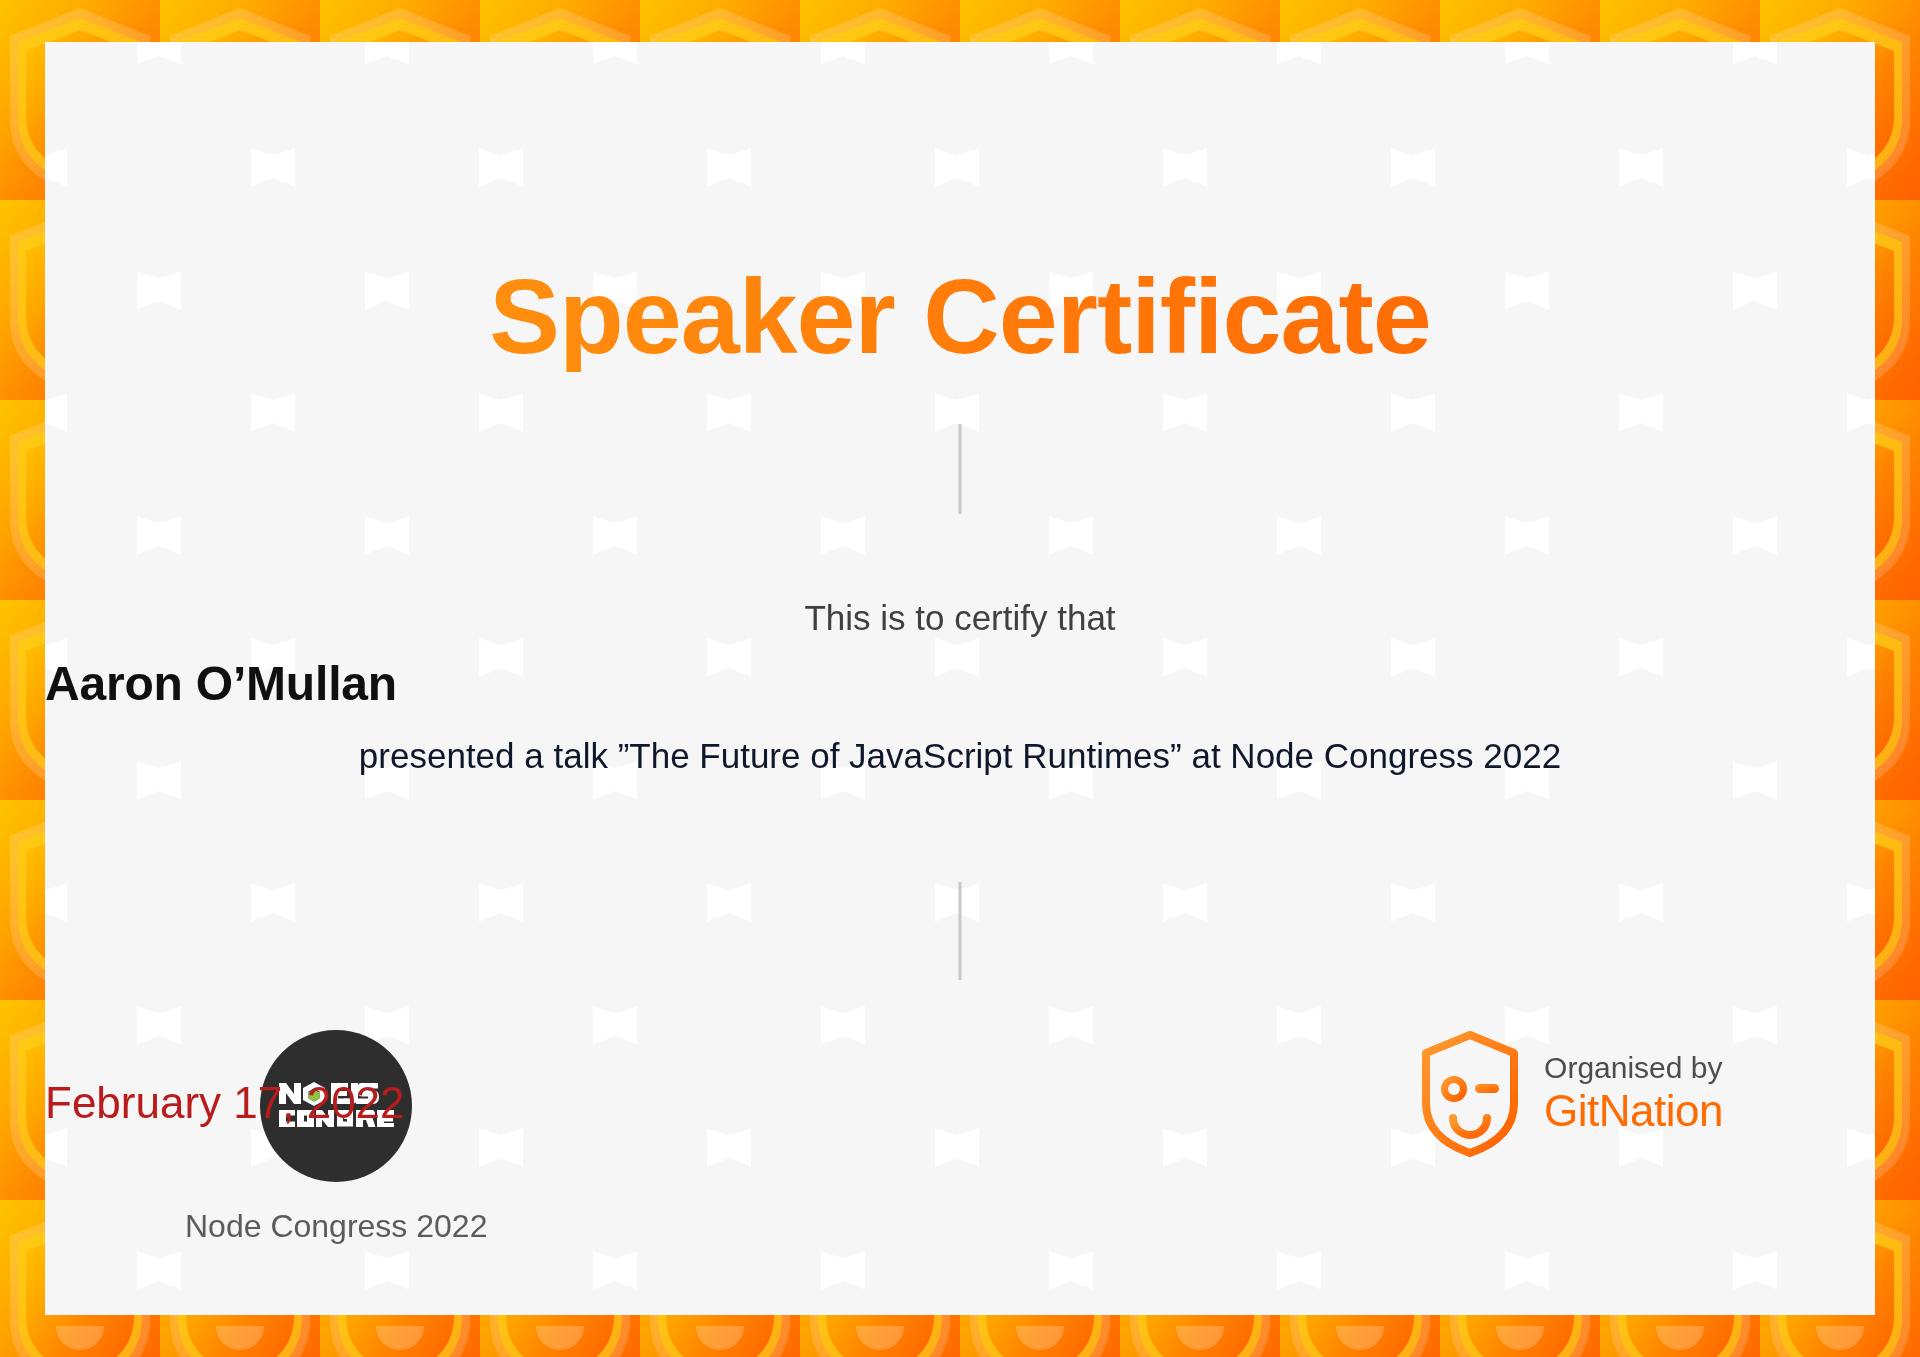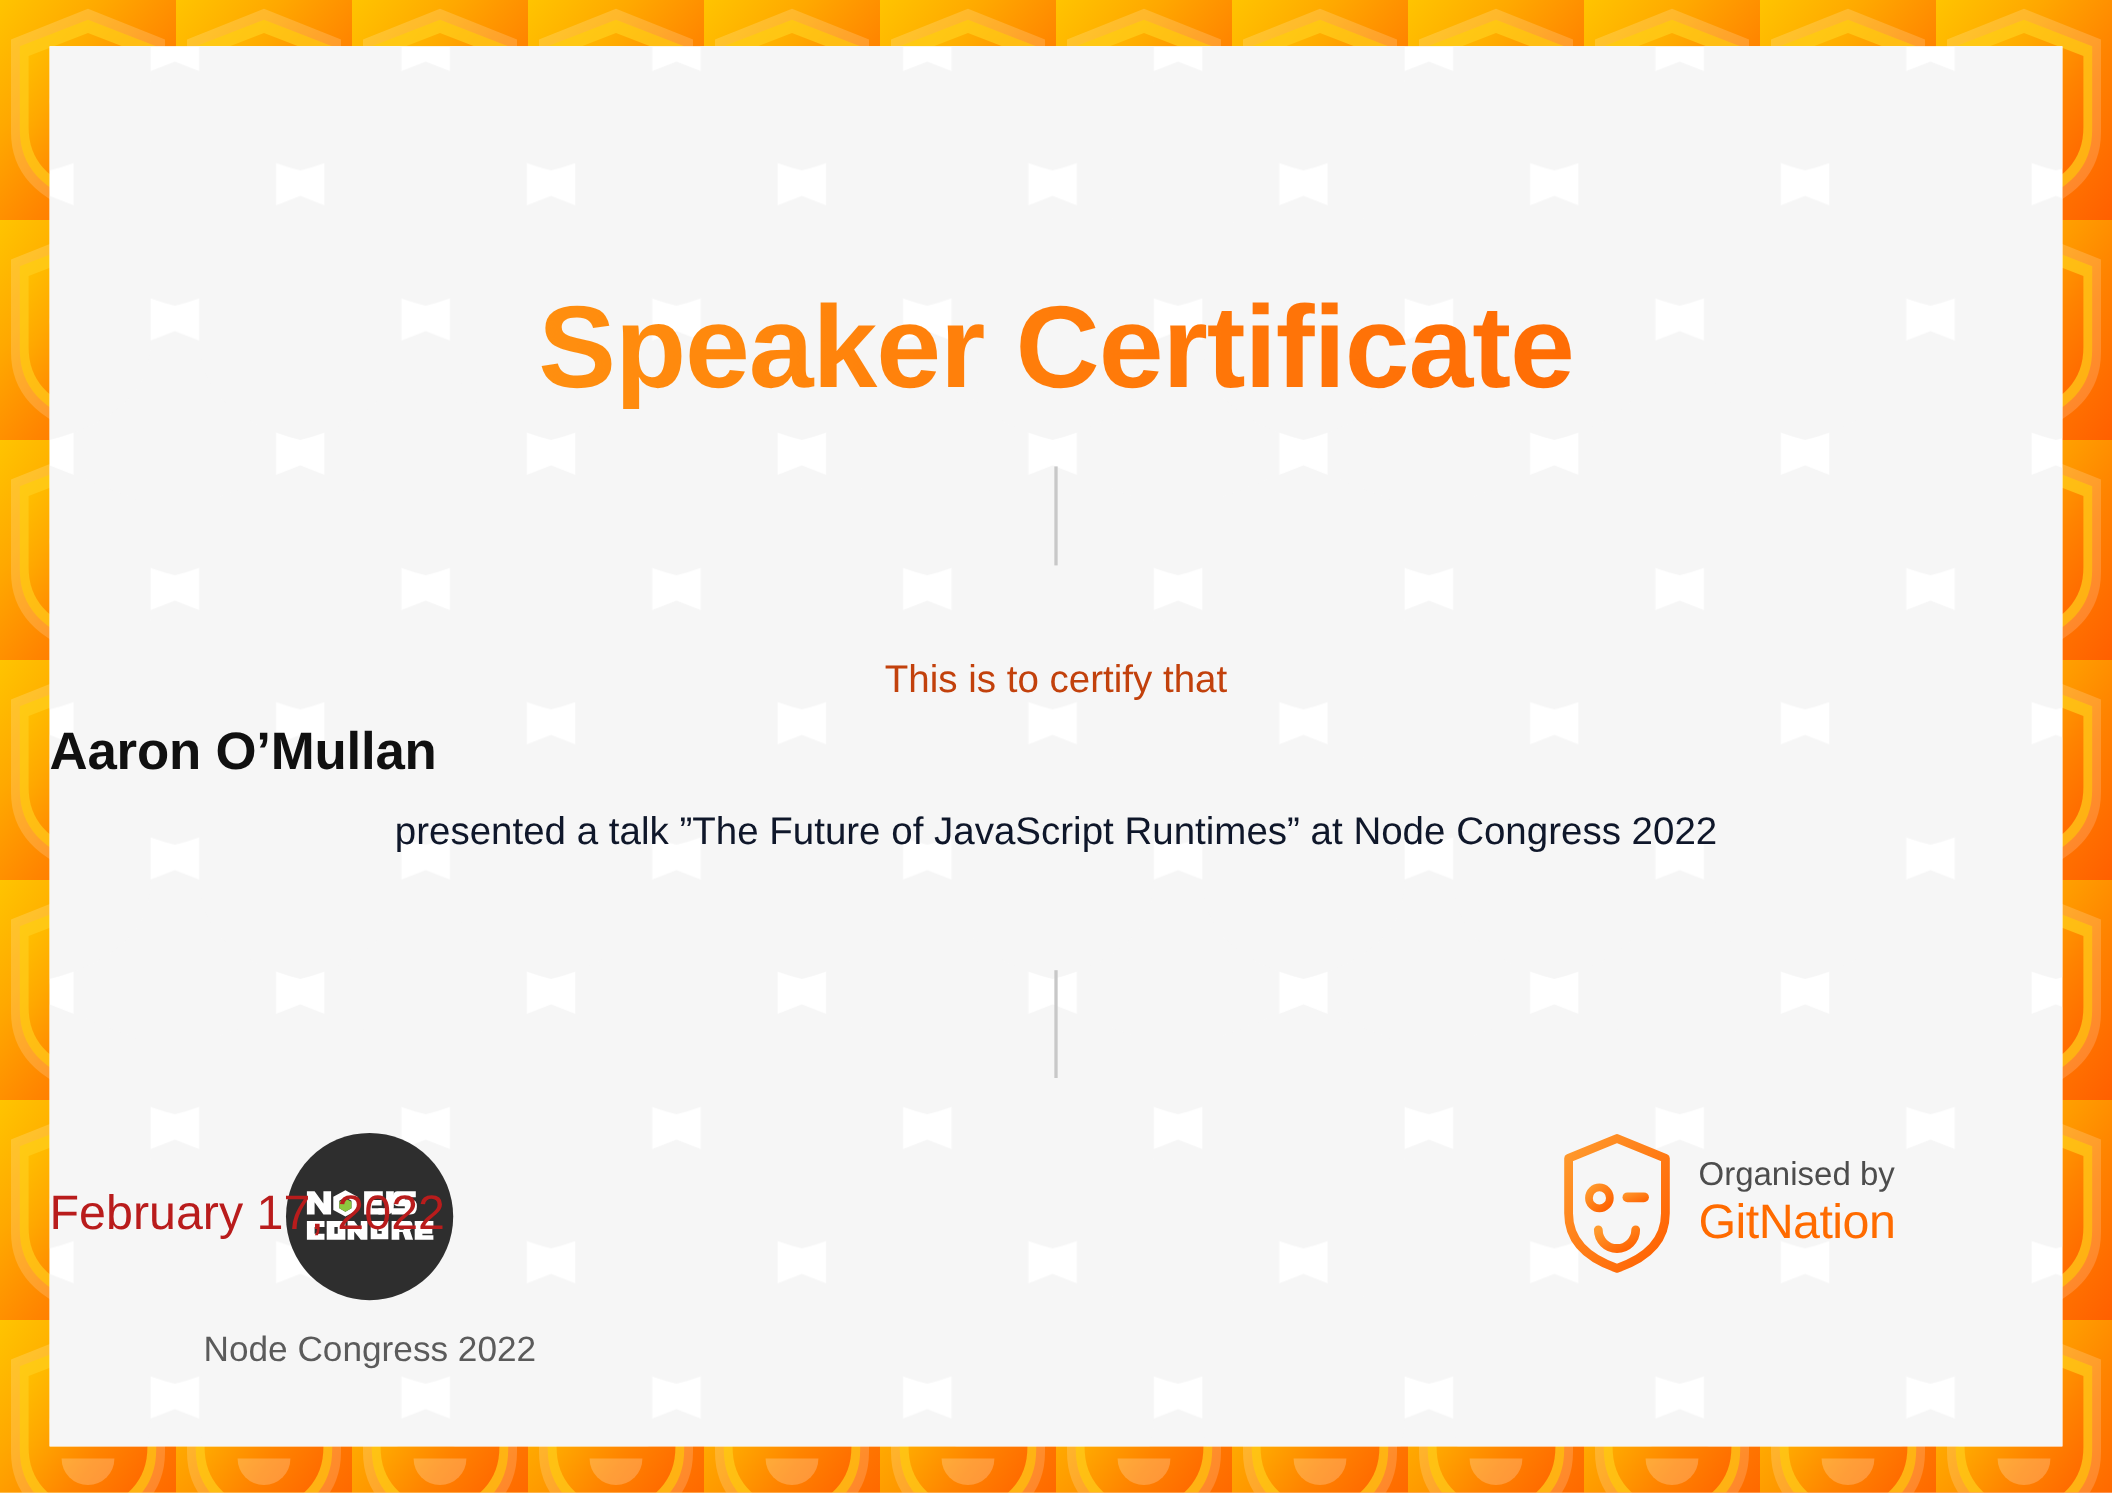--- a/index.html
+++ b/index.html
@@ -80,21 +80,21 @@
   .divider.top { top: 382px; height: 90px; }
   .divider.bottom { top: 840px; height: 98px; }
 
   
   .certify-line {
     position: absolute;
     left: 0; right: 0;
     top: 556px;
     text-align: center;
     font-size: 35px;
-    color: #c2410c;
+    color: #404040;
     font-weight: 400;
   }
   .recipient-name {
     position: absolute;
     left: 0; right: 0;
     top: 614px;
     text-align: left;
     font-size: 48px;
     font-weight: 700;
     color: #101010;

